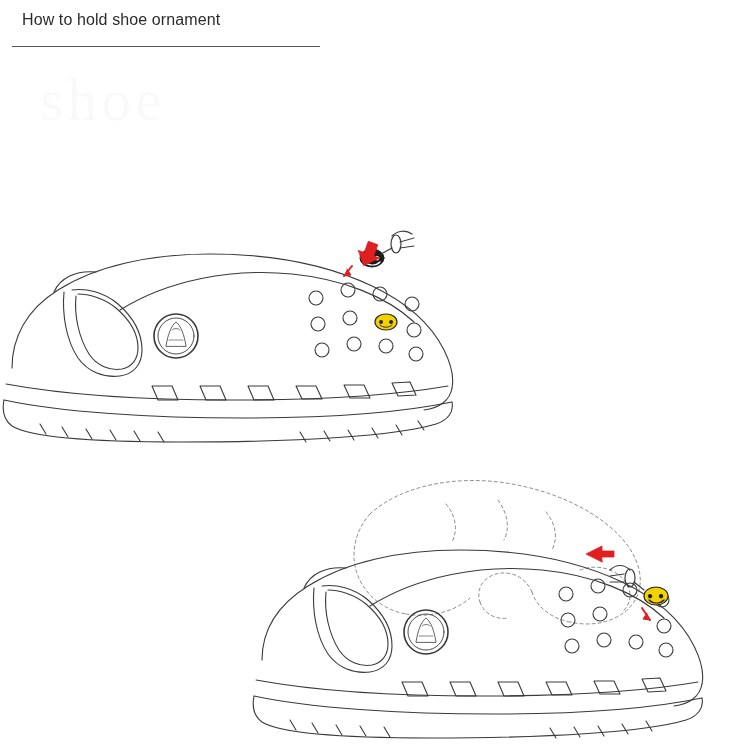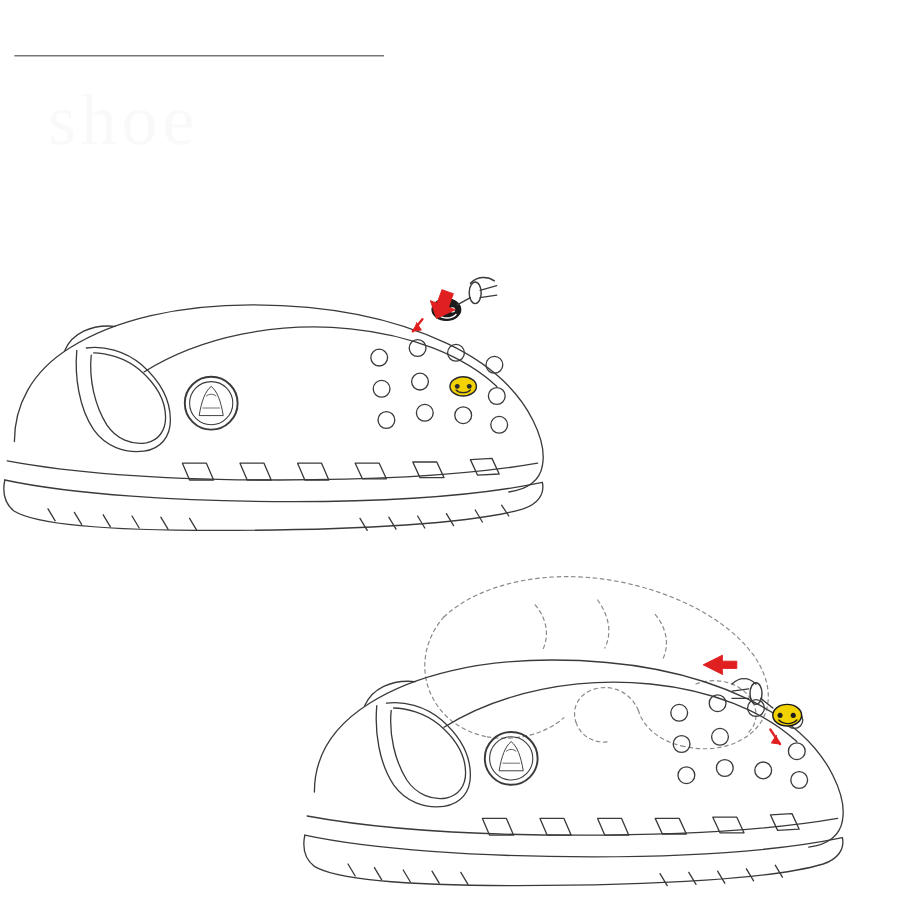--- a/index.html
+++ b/index.html
@@ -97,20 +97,21 @@
 </style>
 </head>
 <body>
 
 <div class="page">
 
   <div class="watermark">
     <span>shoe</span>
   </div>
 
+  <div class="header-title">How to hold shoe ornament</div>
   <div class="header-rule"></div>
 
 
   <div class="figure" id="figure-top">
     <svg viewBox="0 0 500 225" xmlns="http://www.w3.org/2000/svg" fill="none" stroke="#3a3a3a" stroke-width="1.1" stroke-linecap="round" stroke-linejoin="round">
 
       <path d="M12,150 C12,120 26,92 58,72 C96,48 150,36 210,36 C278,36 330,48 372,68
                C410,86 432,108 444,132 C452,148 454,160 452,170"></path>
 
       <path d="M452,170 C450,182 440,190 424,192"></path>

